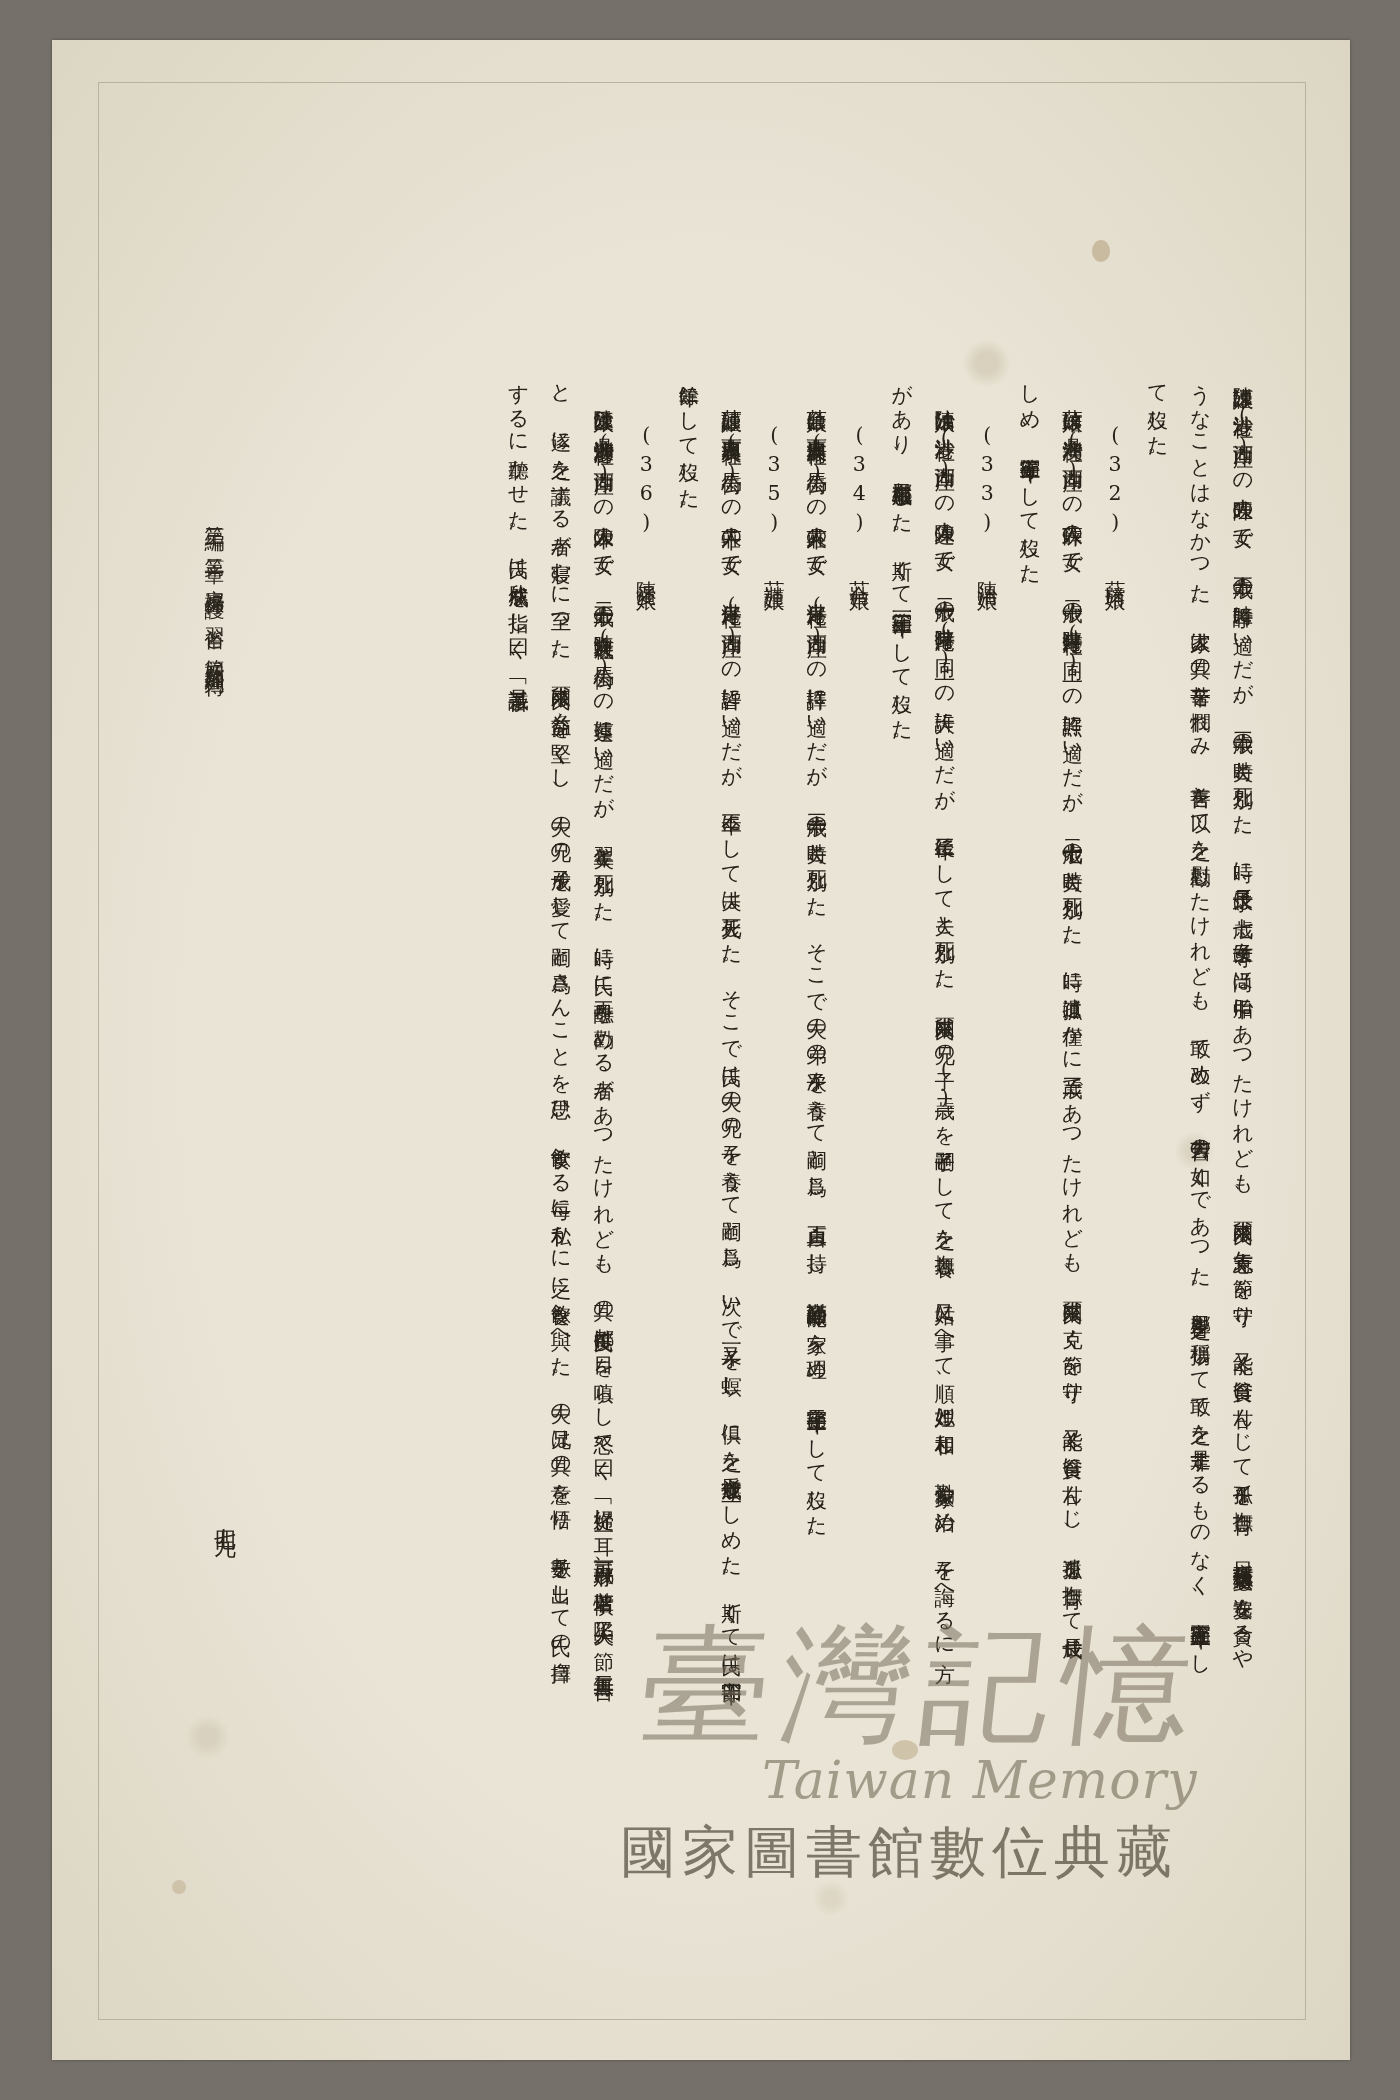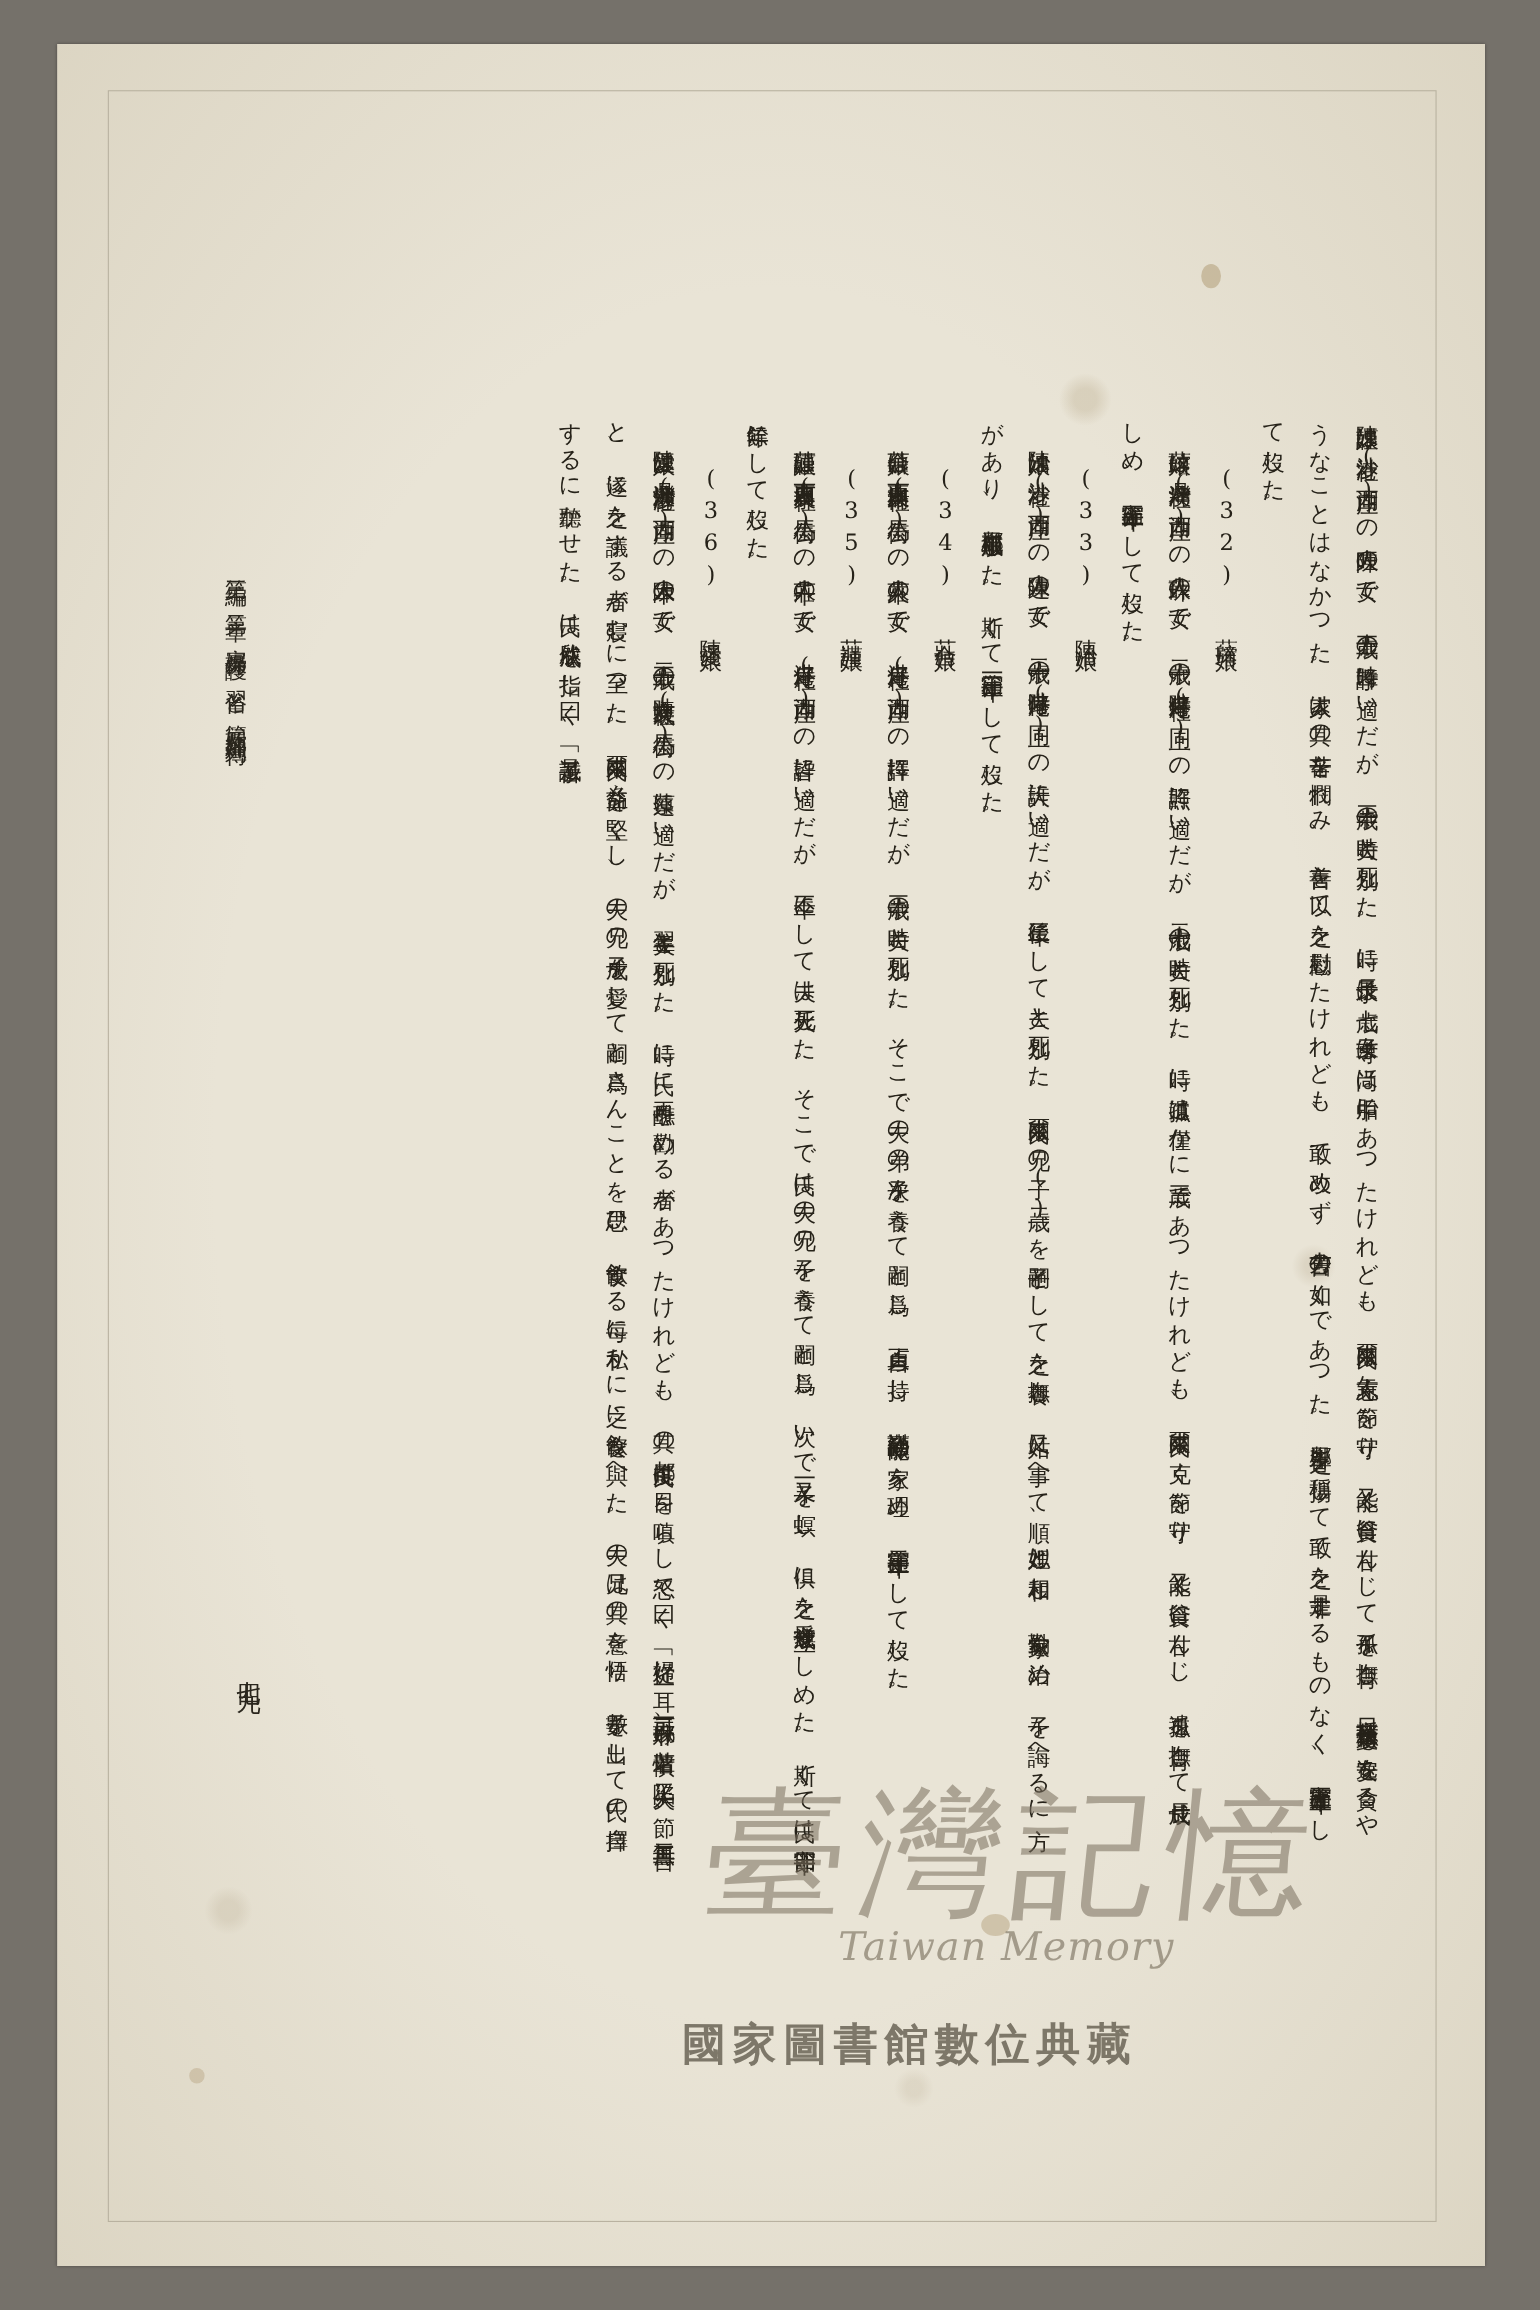--- a/index.html
+++ b/index.html
@@ -127,35 +127,35 @@
     letter-spacing: 12px;
     color: rgba(120,110,92,0.55);
     font-family: "DejaVu Serif", "Liberation Serif", serif;
     white-space: nowrap;
     transform: skewX(-6deg);
   }
   #wm-latin {
     position: absolute;
     left: 150px;
     top: 150px;
-    font-size: 36px;
+    font-size: 52px;
     letter-spacing: 1px;
     color: rgba(120,110,92,0.62);
     font-family: "DejaVu Serif", "Liberation Serif", serif;
     font-style: italic;
     white-space: nowrap;
   }
   #wm-cjk-sub {
     position: absolute;
     left: 8px;
-    top: 231px;
-    font-size: 40px;
+    top: 215px;
+    font-size: 56px;
     letter-spacing: 6px;
     color: rgba(95,88,74,0.78);
-    font-weight: bold;
+    font-weight: normal;
     font-family: "DejaVu Serif", "Liberation Serif", serif;
     white-space: nowrap;
   }
 
   
   .stain {
     position: absolute;
     border-radius: 50%;
     pointer-events: none;
   }

